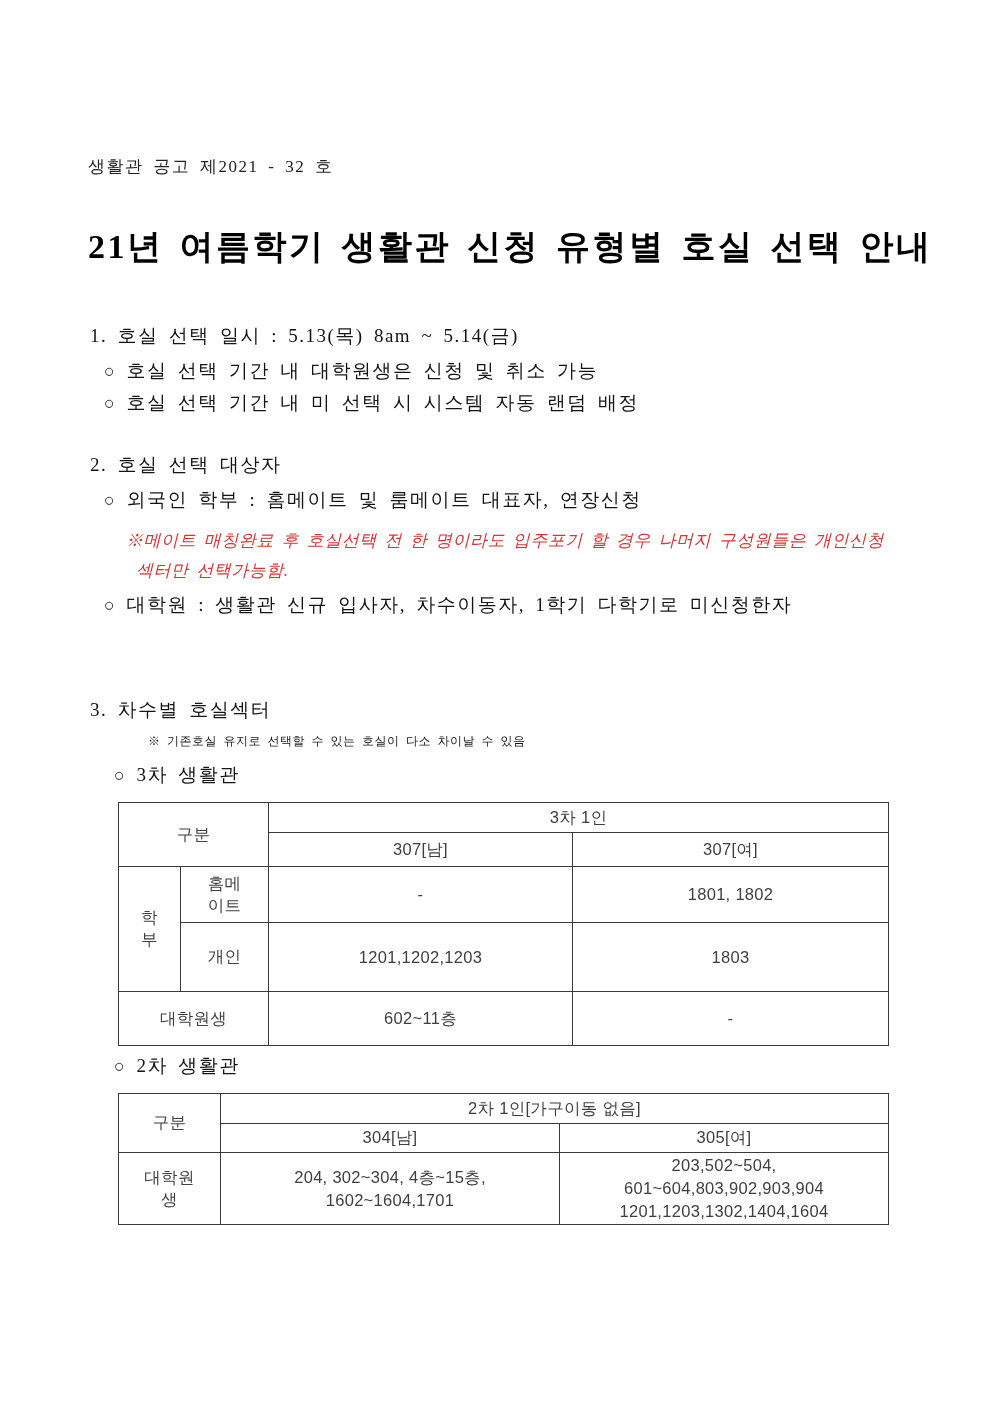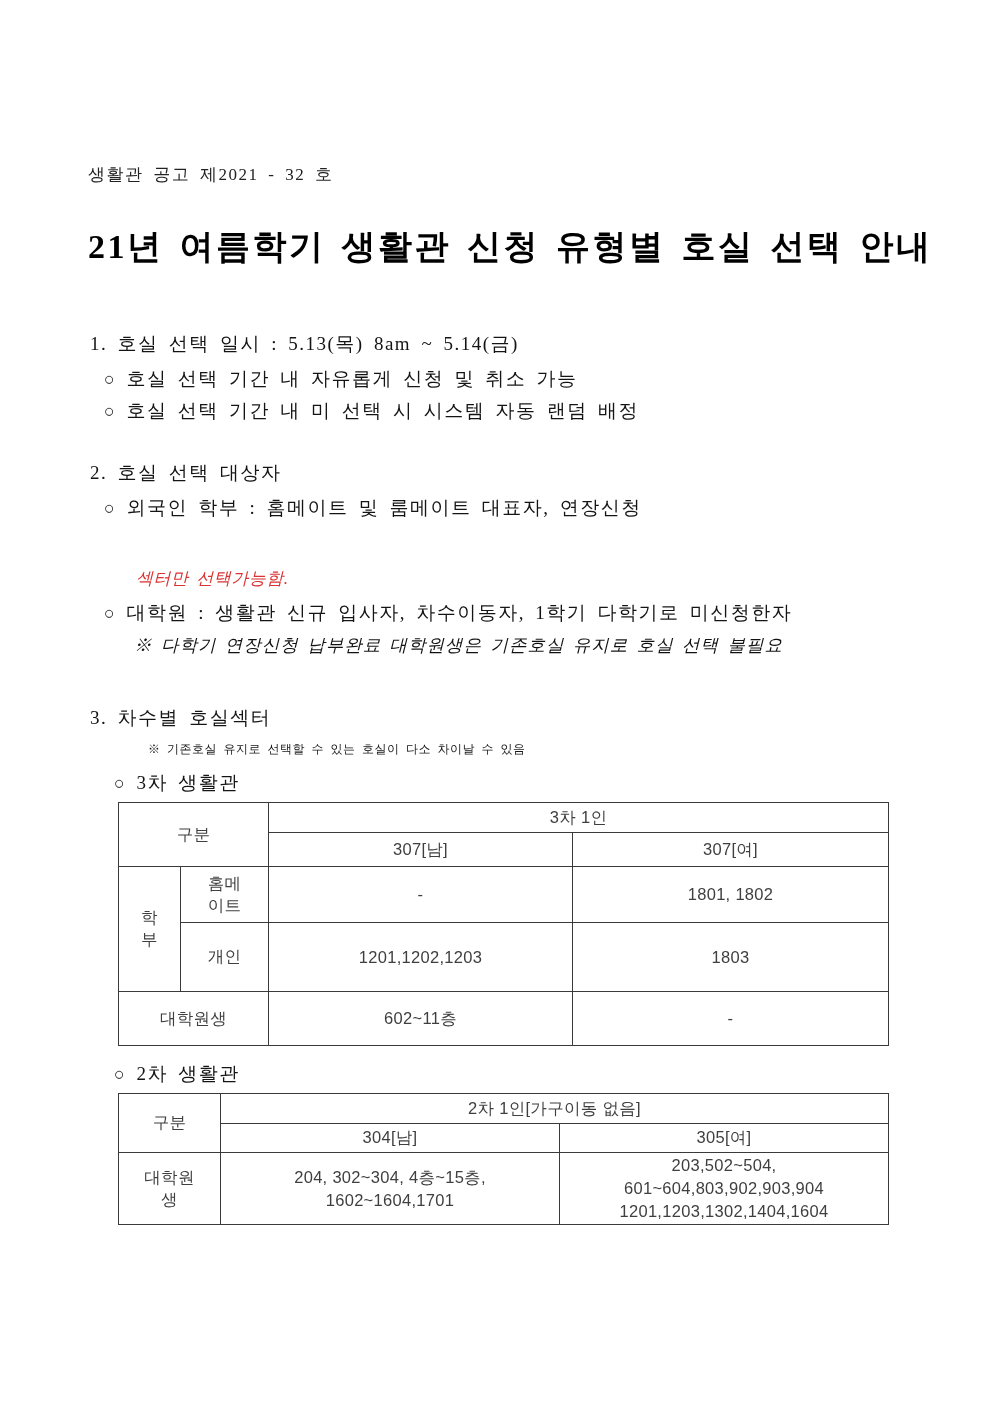--- a/index.html
+++ b/index.html
@@ -9,21 +9,21 @@
   }
   .page {
     position: relative;
     width: 992px;
     height: 1403px;
     background: #ffffff;
     font-family: "Liberation Serif", "DejaVu Serif", serif;
     color: #111111;
     overflow: hidden;
   }
-  .abs { position: absolute; line-height: 1.25; white-space: nowrap; margin-top: 8px; }
+  .abs { position: absolute; line-height: 1.25; white-space: nowrap; }
 
   .doc-number {
     left: 88px; top: 156px;
     font-size: 17px;
     letter-spacing: 1.5px;
     word-spacing: 4px;
     color: #222;
   }
   .title {
     left: 88px; top: 226px;
@@ -96,38 +96,38 @@
 
 <div class="page">
 
   <div class="abs doc-number">생활관 공고 제2021  - 32 호</div>
 
   <h1 class="abs title">21년 여름학기 생활관 신청 유형별 호실 선택 안내</h1>
 
   <div class="abs body-line" style="left:90px; top:324px;">1. 호실 선택 일시 : 5.13(목) 8am ~ 5.14(금)</div>
   <div class="abs body-line bullet-line" style="left:104px; top:359px;">
     <span class="o">○</span>
-    <span>호실 선택 기간 내 자유롭게 신청 및 취소 가능</span>
+    <span>호실 선택 기간 내 대학원생은 신청 및 취소 가능</span>
   </div>
   <div class="abs body-line bullet-line" style="left:104px; top:391px;">
     <span class="o">○</span>
     <span>호실 선택 기간 내 미 선택 시 시스템 자동 랜덤 배정</span>
   </div>
 
   <div class="abs body-line" style="left:90px; top:453px;">2. 호실 선택 대상자</div>
   <div class="abs body-line bullet-line" style="left:104px; top:488px;">
     <span class="o">○</span>
     <span>외국인 학부 : 홈메이트 및 룸메이트 대표자, 연장신청</span>
   </div>
+  <div class="abs red-note" id="red1" style="left: 126px; top: 530px; color: rgb(217, 51, 51);">※메이트 매칭완료 후 호실선택 전 한 명이라도 입주포기 할 경우 나머지 구성원들은 개인신청</div>
   <div class="abs red-note" id="red2" style="left: 136px; top: 560px; color: rgb(217, 51, 51);">섹터만 선택가능함.</div>
   <div class="abs body-line bullet-line" style="left:104px; top:593px;">
     <span class="o">○</span>
     <span>대학원 : 생활관 신규 입사자, 차수이동자, 1학기 다학기로 미신청한자</span>
   </div>
-  <div class="abs black-note" style="left:134px; top:627px;">※ 다학기 연장신청 납부완료 대학원생은 기존호실 유지로 호실 선택 불필요</div>
 
   <div class="abs body-line" style="left:90px; top:698px;">3. 차수별 호실섹터</div>
   <div class="abs small-note" style="left:148px; top:734px;">※ 기존호실 유지로 선택할 수 있는 호실이 다소 차이날 수 있음</div>
   <div class="abs body-line bullet-line" style="left:114px; top:763px;">
     <span class="o">○</span>
     <span>3차 생활관</span>
   </div>
 
   <table class="doc-table t1">
     <colgroup>

